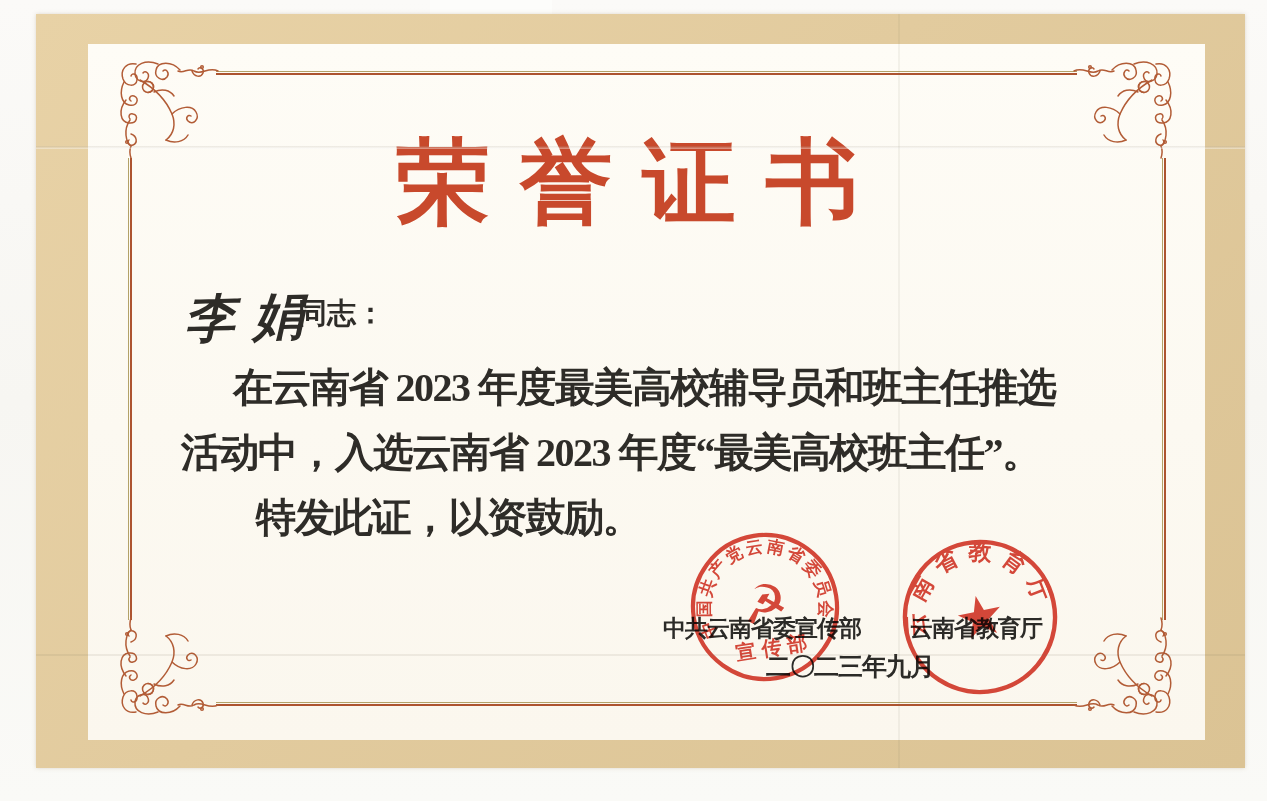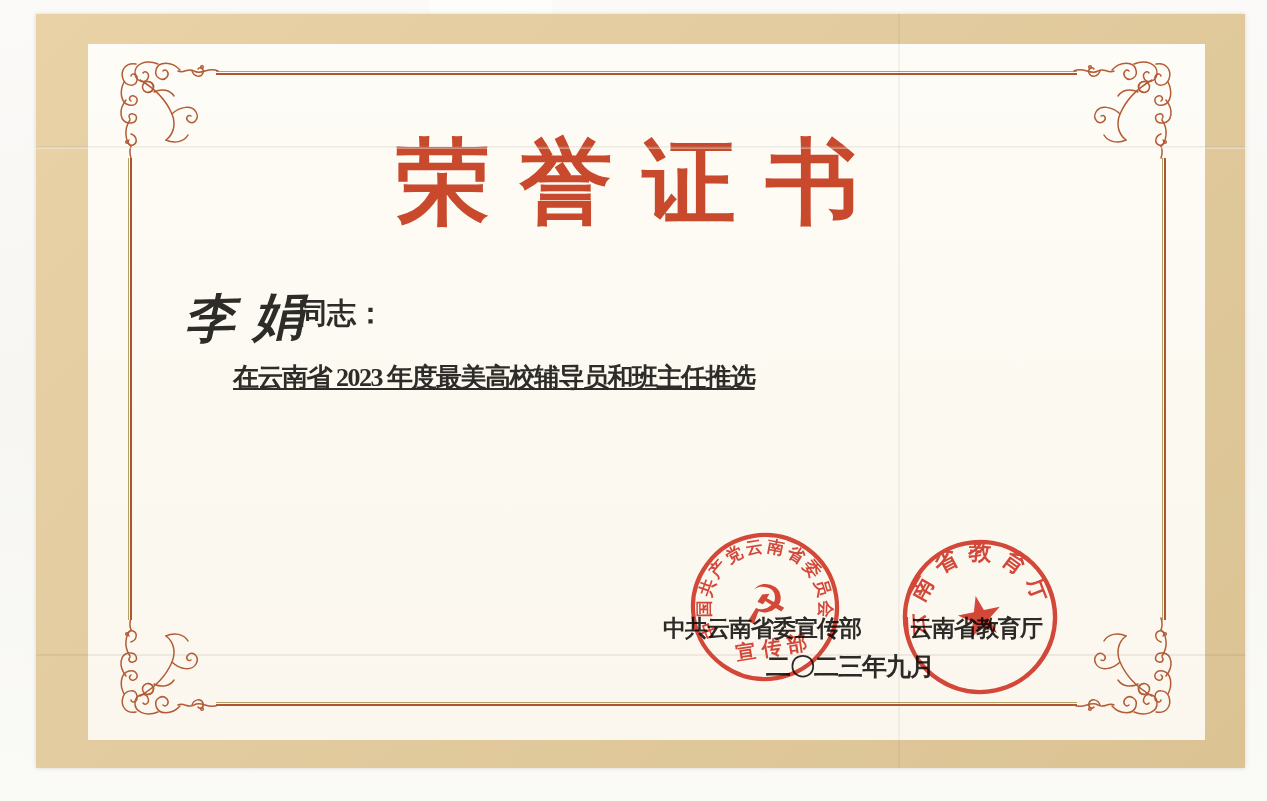--- a/index.html
+++ b/index.html
@@ -39,24 +39,23 @@
     font-size:51px;font-weight:700;font-style:italic;color:#2e2c28;
     font-family:"DejaVu Serif",serif;transform:rotate(-1.5deg);
   }
   .salutation{
     position:absolute;left:298px;top:294px;
     font-size:29px;font-weight:700;color:#2e2c28;
     font-family:"Liberation Serif",serif;
   }
   
   .bodyline{
-    position:absolute;color:#2e2c28;font-size:26px;font-weight:700;
+    position:absolute;color:#2e2c28;font-size:40px;font-weight:700;
     letter-spacing:-1.5px;white-space:nowrap;
     font-family:"Liberation Serif","DejaVu Serif",serif;
-    text-decoration:underline;
   }
   .l1{left:233px;top:360px;}
   .l2{left:181px;top:425px;}
   .l3{left:256px;top:490px;}
   
   .issuer{
     position:absolute;top:613px;font-size:23px;font-weight:700;color:#2b2a27;
     letter-spacing:-1px;white-space:nowrap;
     font-family:"Liberation Sans",sans-serif;
   }
@@ -131,20 +130,22 @@
   <svg class="orn" style="left:1074px;top:618px;">
       <use href="#orn" transform="translate(100,100) scale(-1,-1)"></use>
     </svg>
 
   <div class="title">荣誉证书</div>
 
   <div class="name">李 娟</div>
   <div class="salutation">同志：</div>
 
   <div class="bodyline l1">在云南省 2023 年度最美高校辅导员和班主任推选</div>
+  <div class="bodyline l2">活动中，入选云南省 2023 年度“最美高校班主任”。</div>
+  <div class="bodyline l3">特发此证，以资鼓励。</div>
 
   <div class="issuer left">中共云南省委宣传部</div>
   <div class="issuer right">云南省教育厅</div>
   <div class="date">二〇二三年九月</div>
 
   <svg class="seal left" viewBox="0 0 170 170">
     <circle cx="85" cy="85" r="72" fill="none" stroke="#d43b2d" stroke-width="4.2"></circle>
     <path id="arcL" d="M33.3,103.8 A55,55 0 1 1 136.7,103.8" fill="none"></path>
     <text font-size="17" font-weight="bold" fill="#d43b2d" letter-spacing="2.5">
       <textPath href="#arcL" startOffset="50%" text-anchor="middle">中国共产党云南省委员会</textPath>

